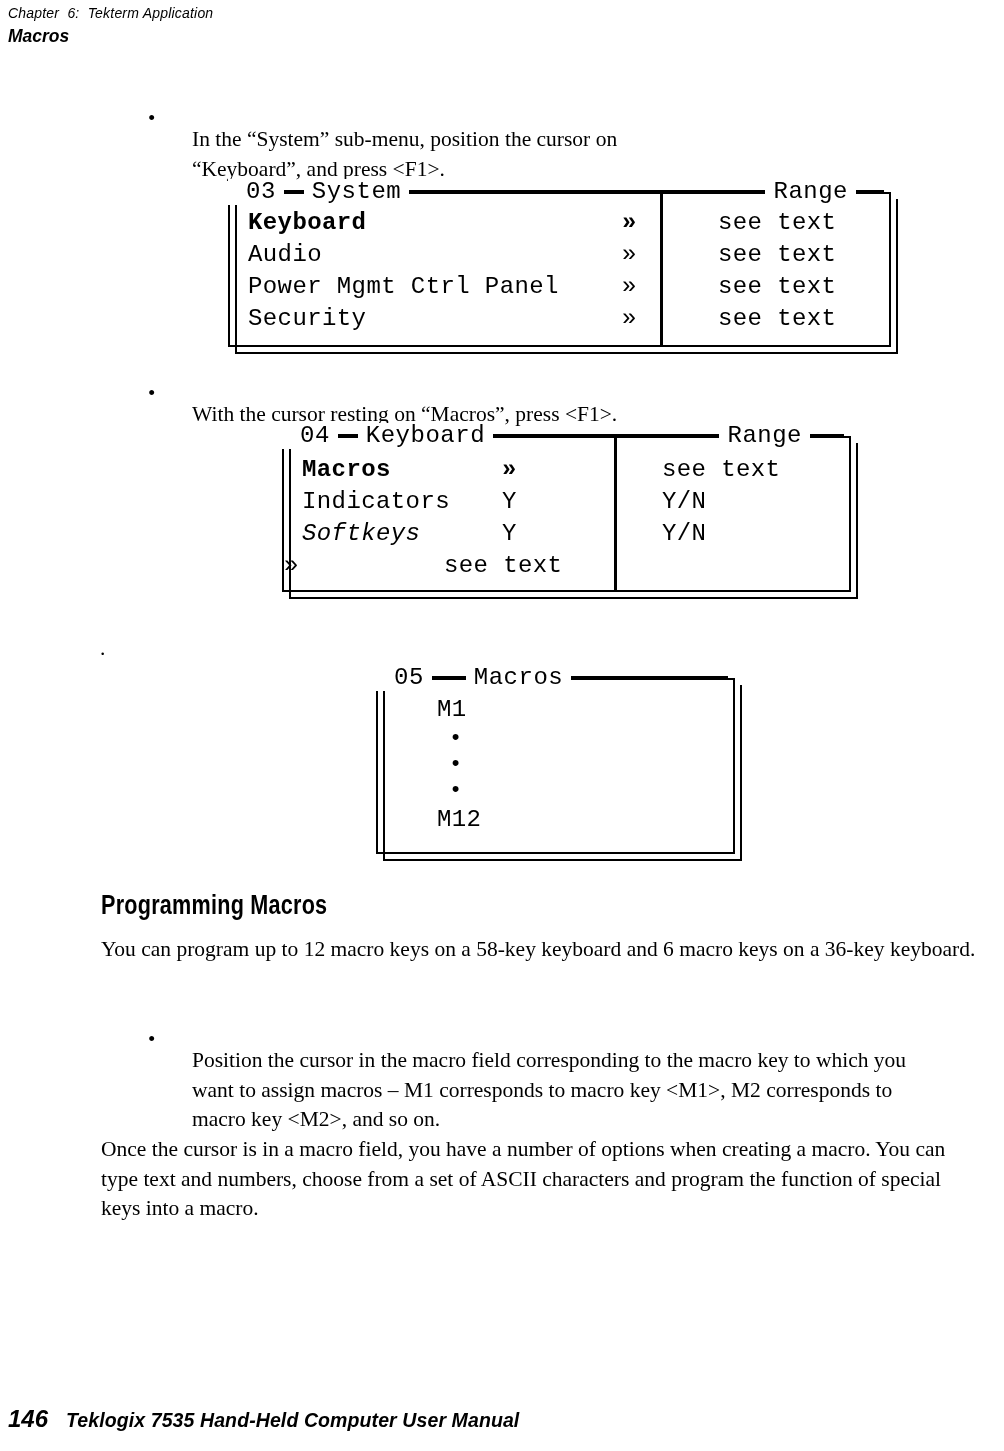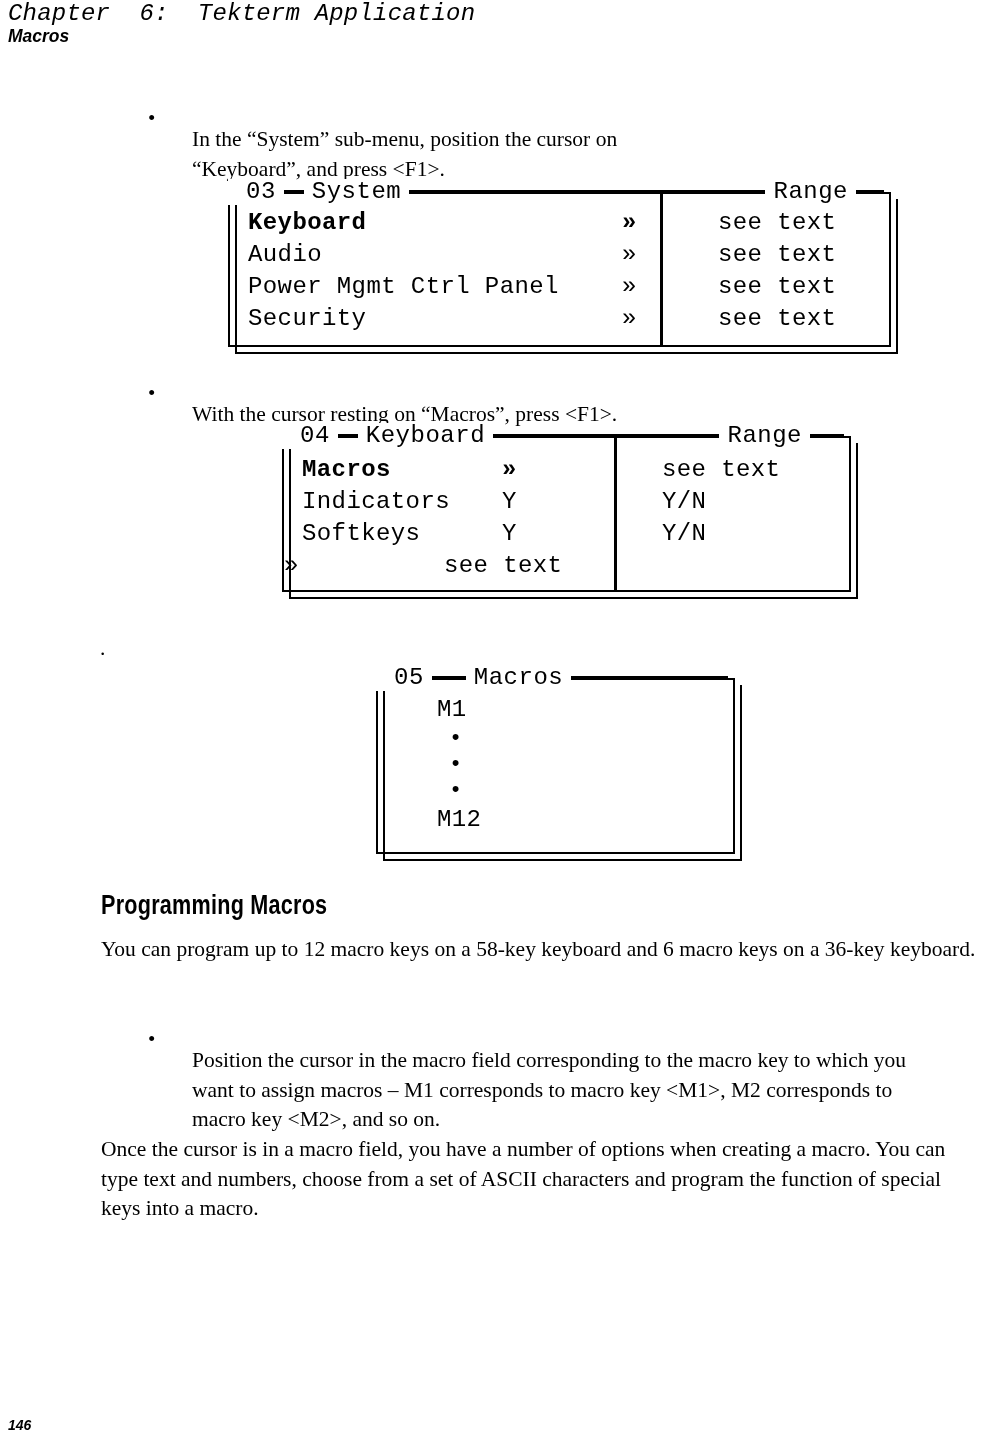--- a/index.html
+++ b/index.html
@@ -15,23 +15,23 @@
   }
 
   
   .page-header {
     position: absolute;
     left: 8px;
     top: 2px;
     width: 700px;
   }
   .hdr-chapter {
-    font-family: Liberation Mono, monospace;
+    font-family: Liberation Sans, sans-serif;
     font-style: italic;
-    font-size: 24px;
+    font-size: 14px;
     letter-spacing: 0.2px;
     line-height: 23px;
     white-space: pre;
   }
   .hdr-section {
     font-family: "Liberation Sans", sans-serif;
     font-style: italic;
     font-weight: bold;
     font-size: 17.5px;
     line-height: 21px;
@@ -193,21 +193,21 @@
     position: absolute;
     left: 8px;
     bottom: 18px;
     display: flex;
     align-items: baseline;
     font-family: "Liberation Sans", sans-serif;
     font-style: italic;
   }
   .footer-num {
     font-weight: bold;
-    font-size: 14px;
+    font-size: 24px;
     width: 58px;
   }
   .footer-title {
     font-weight: bold;
     font-size: 19.5px;
     letter-spacing: 0.1px;
   }
 </style>
 </head>
 <body>
@@ -291,21 +291,21 @@
         <span class="cell-label" style="width:218px;">Macros</span>
         <span class="cell-val" style="width:110px;">»</span>
         <span class="cell-range" style="padding-left:50px;">see text</span>
       </div>
       <div class="row">
         <span class="cell-label" style="width:218px;">Indicators</span>
         <span class="cell-val" style="width:110px;">Y</span>
         <span class="cell-range" style="padding-left:50px;">Y/N</span>
       </div>
       <div class="row">
-        <span class="cell-label" style="width:218px;">Softkeys</span>
+        <span class="cell-label" style="width:218px;font-style:italic;">Softkeys</span>
         <span class="cell-val" style="width:110px;">Y</span>
         <span class="cell-range" style="padding-left:50px;">Y/N</span>
       </div>
       <div class="row">
         <span class="cell-val" style="width:110px;">»</span>
         <span class="cell-range" style="padding-left:50px;">see text</span>
       </div>
     </div>
   </div>
 </div>
@@ -351,13 +351,14 @@
 
 <div class="bullet-row" style="left:140px; top:1025px; width:805px;">
   <span class="bullet-dot">•</span>
   <span class="bullet-text">Position the cursor in the macro field corresponding to the macro key to which you want to assign macros – M1 corresponds to macro key &lt;M1&gt;, M2 corresponds to macro key &lt;M2&gt;, and so on.</span>
 </div>
 
 <div class="para" style="left:101px; top:1135px; width:882px;">Once the cursor is in a macro field, you have a number of options when creating a macro. You can type text and numbers, choose from a set of ASCII characters and program the function of special keys into a macro.</div>
 
 <div class="page-footer">
   <span class="footer-num">146</span>
+  <span class="footer-title">Teklogix 7535 Hand-Held Computer User Manual</span>
 </div>
 
 </body></html>

